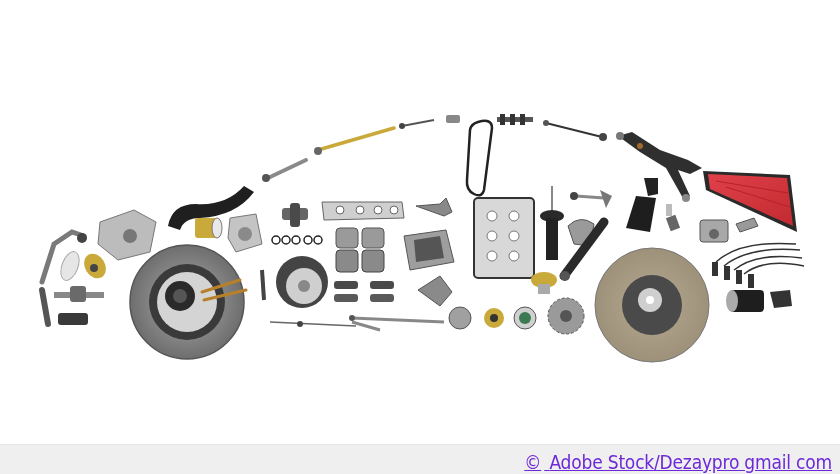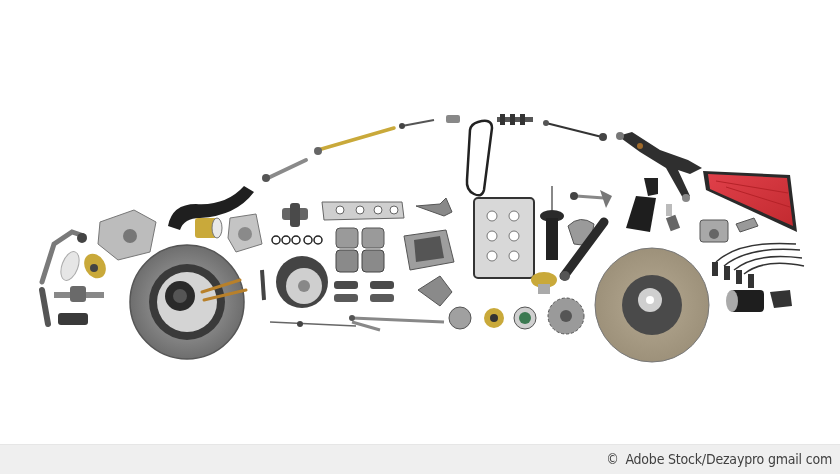--- a/index.html
+++ b/index.html
@@ -1,20 +1,20 @@
 <!DOCTYPE html>
 <html><head>
   <meta charset="utf-8">
   <style>
     html, body { margin: 0; padding: 0; }
     body { width: 840px; height: 474px; background: #ffffff; overflow: hidden; position: relative; font-family: "DejaVu Sans", sans-serif; }
     .stage { position: absolute; left: 0; top: 0; width: 840px; height: 444px; background: #ffffff; }
     .stage svg { position: absolute; left: 0; top: 0; }
     .caption-bar { position: absolute; left: 0; top: 444px; width: 840px; height: 30px; background: #efefef; border-top: 1px solid #e6e6e6; box-sizing: border-box; }
-    .caption { position: absolute; right: 8px; top: 6px; font-family: "DejaVu Sans Condensed", "DejaVu Sans", sans-serif; font-size: 14px; color: #404040; letter-spacing: -0.2px; white-space: nowrap; }
+    .caption { position: absolute; right: 8px; top: 6px; font-family: "DejaVu Sans Condensed", "DejaVu Sans", sans-serif; font-size: 19px; color: #6d28d9; letter-spacing: -0.2px; white-space: nowrap; text-decoration: underline; }
     .caption .copy { margin-right: 3px; }
   </style>
 </head>
 <body>
 
 <div class="stage">
   <svg width="840" height="444" viewBox="0 0 840 444">
     <defs>
       <radialGradient id="gClutch" cx="50%" cy="50%" r="50%">
         <stop offset="0%" stop-color="#5a5a5a"></stop>

